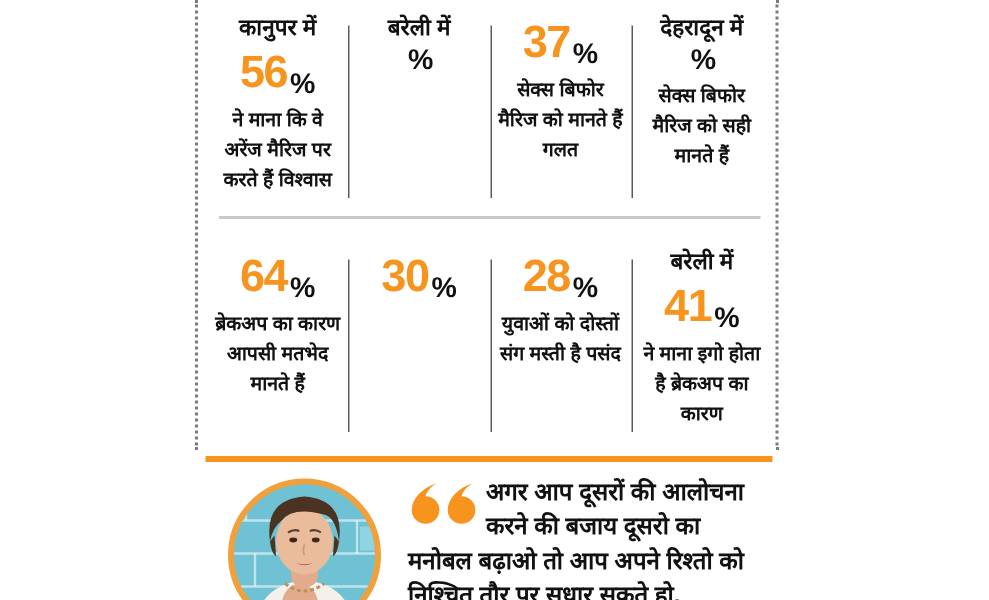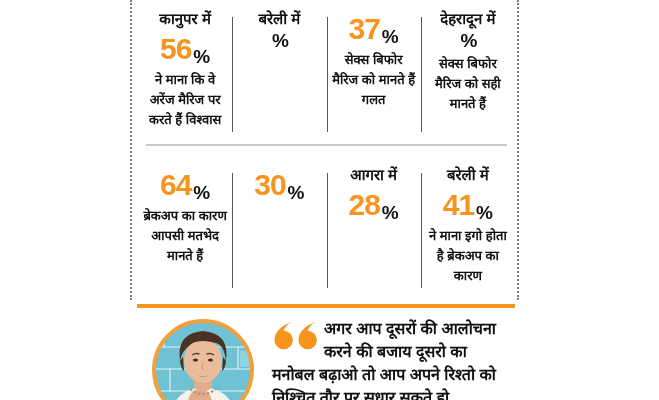--- a/index.html
+++ b/index.html
@@ -82,25 +82,25 @@
       </div>
       <div class="stat-desc">ब्रेकअप का कारण आपसी मतभेद मानते हैं</div>
     </div>
     <div class="stat-cell">
       <div class="stat-number">
         <span class="stat-value">30</span>
         <span class="stat-pct">%</span>
       </div>
     </div>
     <div class="stat-cell">
-      <div class="stat-city">आगरा में</div>
       <div class="stat-number">
         <span class="stat-value">28</span>
         <span class="stat-pct">%</span>
       </div>
+      <div class="stat-desc">युवाओं को दोस्तों संग मस्ती है पसंद</div>
     </div>
     <div class="stat-cell">
       <div class="stat-city">बरेली में</div>
       <div class="stat-number">
         <span class="stat-value">41</span>
         <span class="stat-pct">%</span>
       </div>
       <div class="stat-desc">ने माना इगो होता है ब्रेकअप का कारण</div>
     </div>
   </div>

